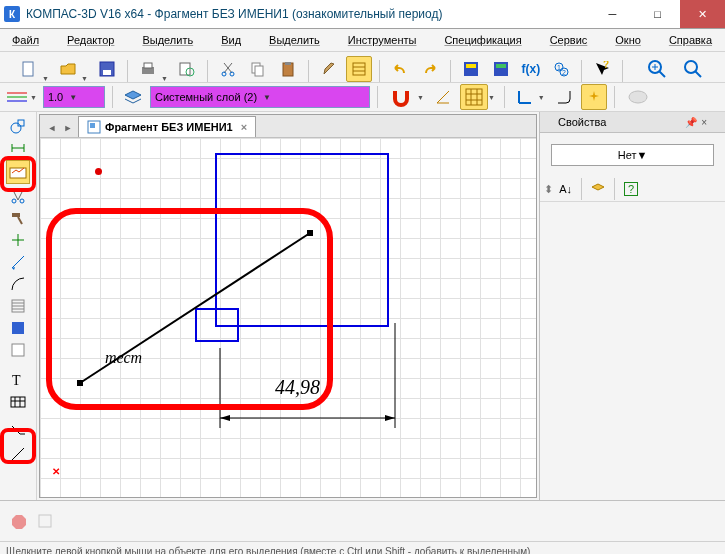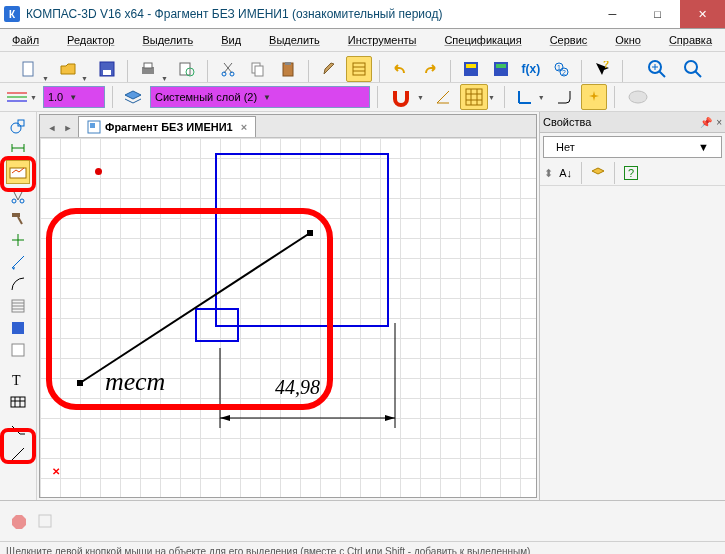--- a/index.html
+++ b/index.html
@@ -22,23 +22,23 @@
 .lefttools{width:36px;background:#f4f4f4;border-right:1px solid #d4d4d4;display:flex;flex-direction:column;align-items:center;padding-top:2px;gap:2px;position:relative}
 .lt-btn{width:20px;height:20px;display:flex;align-items:center;justify-content:center}
 .doc{flex:1;display:flex;flex-direction:column;background:#fff;border:1px solid #a0a0a0;margin:2px}
 .tabbar{height:22px;background:#e8e8e8;border-bottom:1px solid #c0c0c0;display:flex;align-items:flex-end;padding-left:4px}
 .tabbar .nav{width:16px;height:18px;display:flex;align-items:center;justify-content:center;color:#666;font-size:9px}
 .tab{height:20px;background:#fff;border:1px solid #a0a0a0;border-bottom:none;padding:0 8px;display:flex;align-items:center;gap:4px;margin-left:2px}
 .tab .x{color:#888;font-weight:bold;margin-left:4px}
 .canvas{flex:1;position:relative;overflow:hidden;background:#fff}
 .grid{position:absolute;inset:0;background-image:linear-gradient(#e0e0e0 1px,transparent 1px),linear-gradient(90deg,#e0e0e0 1px,transparent 1px);background-size:20px 20px}
 .rightpanel{width:185px;background:#f4f4f4;border-left:1px solid #c0c0c0;display:flex;flex-direction:column}
-.rp-title{height:20px;background:#e4e4e4;border-bottom:1px solid #c0c0c0;display:flex;align-items:center;padding:0 3px;justify-content:space-between}
+.rp-title{height:20px;background:#e4e4e4;border-bottom:1px solid #c0c0c0;display:flex;align-items:center;padding:0 18px;justify-content:space-between}
 .rp-title .pin{font-size:10px;color:#555}
-.rp-combo{margin:3px;height:20px;border:1px solid #a0a0a0;background:#fff;display:flex;align-items:center;padding:0 12px;justify-content:space-between}
+.rp-combo{margin:11px;height:20px;border:1px solid #a0a0a0;background:#fff;display:flex;align-items:center;padding:0 12px;justify-content:center}
 .rp-icons{height:24px;border-bottom:1px solid #d8d8d8;display:flex;align-items:center;padding:0 4px;gap:6px}
 .bottom-bar{height:40px;background:#f4f4f4;border-top:1px solid #c0c0c0;display:flex;align-items:center;padding:0 6px}
 .statusbar{height:18px;background:#f4f4f4;border-top:1px solid #d0d0d0;display:flex;align-items:center;padding:0 6px;color:#555;font-size:10px;white-space:nowrap;overflow:hidden}
 
 .hl{position:absolute;border:4px solid #ff0000;border-radius:16px;pointer-events:none}
 
 svg{display:block}
 .bluebox{position:absolute;border:2px solid #0000e0}
 .dimtext{position:absolute;font-style:italic;font-family:'Times New Roman',serif;font-size:20px;color:#000}
 </style>
@@ -391,21 +391,21 @@
         <line x1="40" y1="245" x2="270" y2="95" stroke="#000" stroke-width="2"></line>
         <rect x="37" y="242" width="6" height="6" fill="#000"></rect>
         <rect x="267" y="92" width="6" height="6" fill="#000"></rect>
 
         <line x1="180" y1="210" x2="180" y2="290" stroke="#000" stroke-width="1"></line>
         <line x1="355" y1="185" x2="355" y2="290" stroke="#000" stroke-width="1"></line>
         <line x1="180" y1="280" x2="355" y2="280" stroke="#000" stroke-width="1"></line>
         <path d="M180 280l10 -3v6z" fill="#000"></path>
         <path d="M355 280l-10 -3v6z" fill="#000"></path>
       </svg>
-      <div class="dimtext" style="left:65px;top:229px;font-size:26px">тест</div>
+      <div class="dimtext" style="left:65px;top:211px;font-size:16px">тест</div>
       <div class="dimtext" style="left:235px;top:238px">44,98</div>
 
       <div class="hl" style="left:6px;top:70px;width:275px;height:190px;border-width:6px;border-radius:30px"></div>
 
       <div style="position:absolute;left:12px;bottom:20px;color:#ff0000;font-size:10px;font-weight:bold">✕</div>
     </div>
   </div>
 
   <div class="rightpanel">
     <div class="rp-title">

